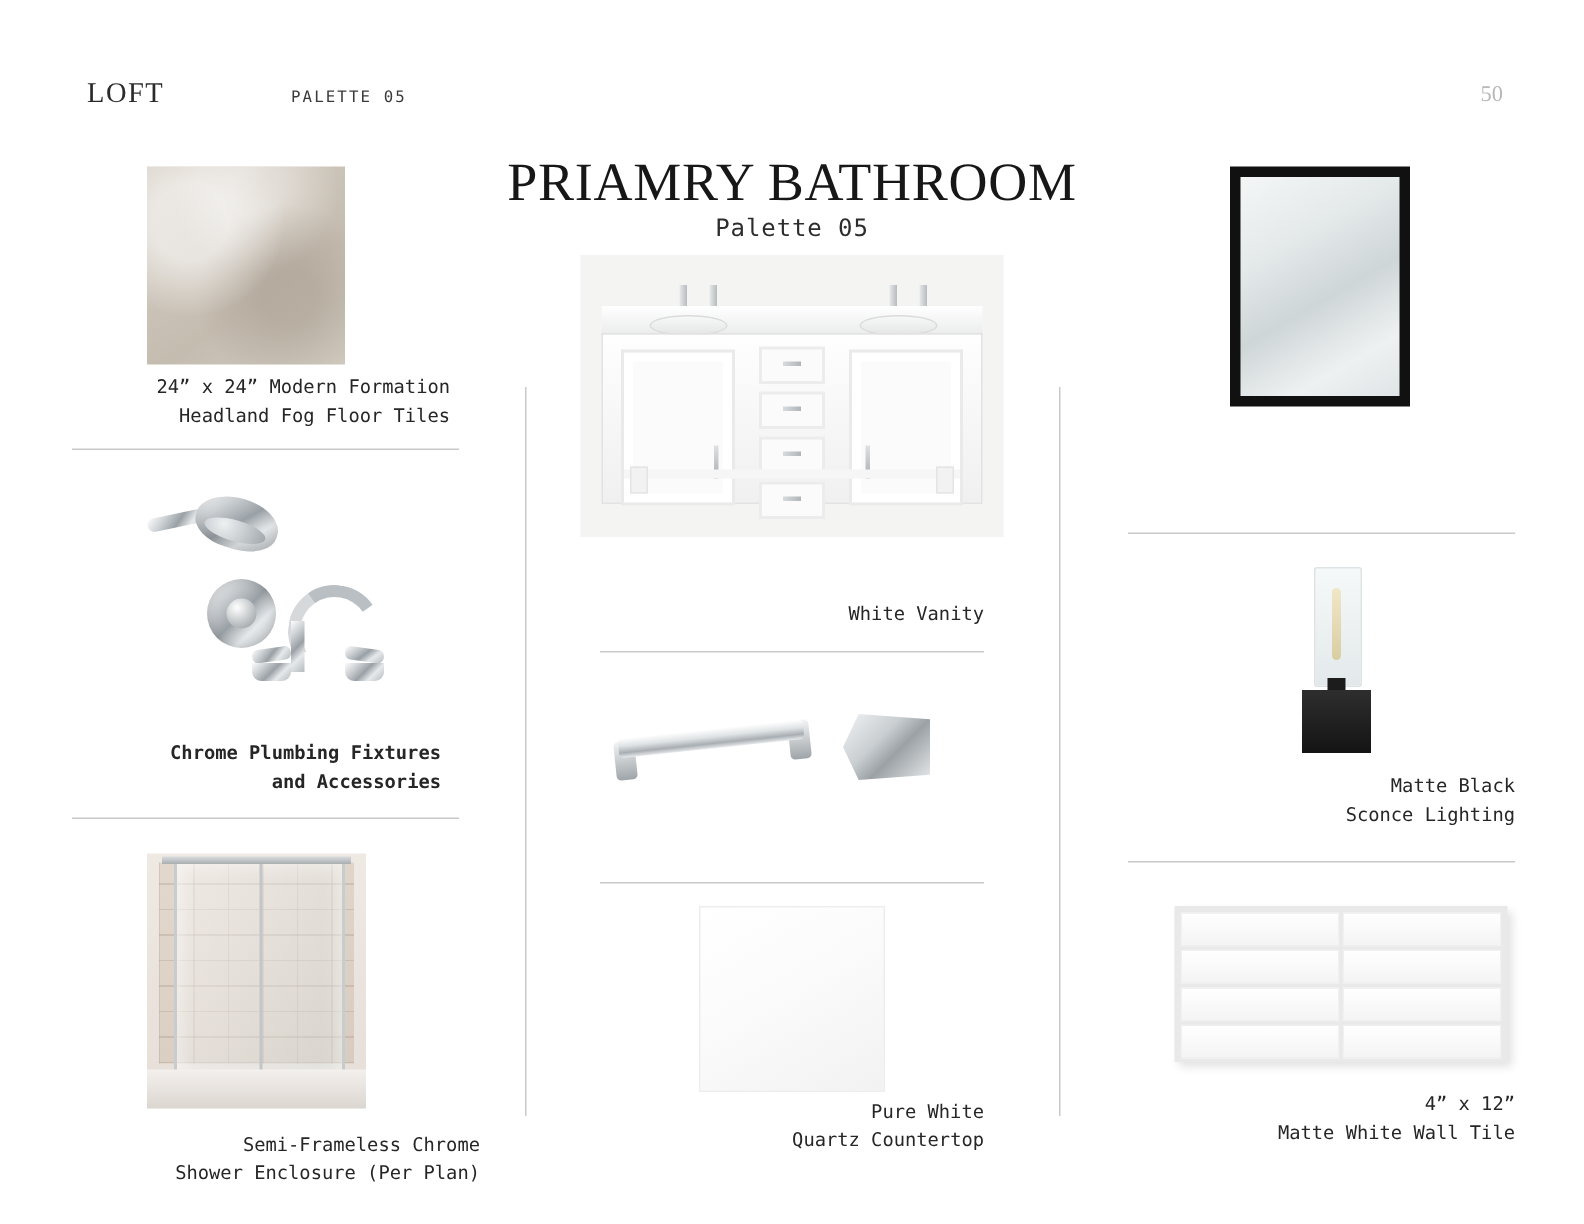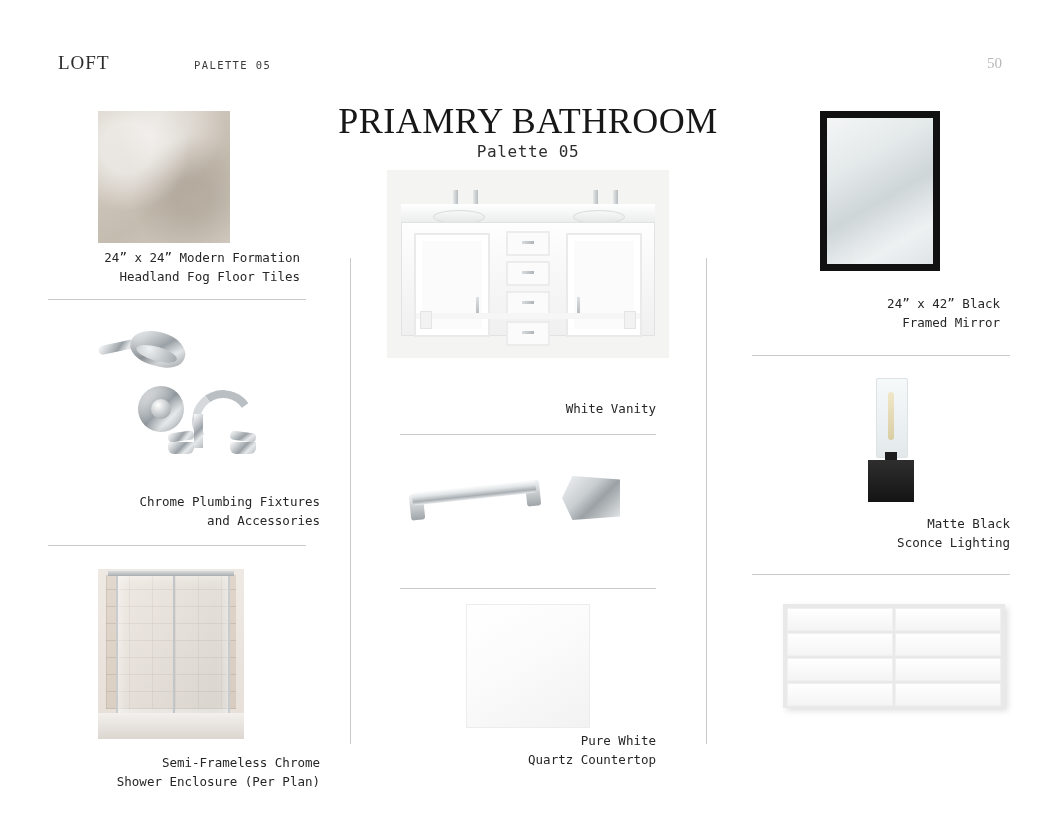--- a/index.html
+++ b/index.html
@@ -106,21 +106,21 @@
     background:
       radial-gradient(circle at 22% 28%, rgba(255,255,255,0.55) 0 18%, rgba(0,0,0,0) 45%),
       radial-gradient(circle at 72% 66%, rgba(150,138,124,0.35) 0 14%, rgba(0,0,0,0) 48%),
       radial-gradient(circle at 55% 12%, rgba(255,255,255,0.4) 0 12%, rgba(0,0,0,0) 40%),
       linear-gradient(145deg, #d7d0c6 0%, #cdc5ba 35%, #c5bcb0 62%, #d2cbc1 100%);
   }
   #floor-tile-caption { left: 40px; top: 248px; width: 260px; }
 
   #rule-left-1 { left: 48px; top: 299px; width: 258px; }
 
-  #plumbing-caption { left: 50px; top: 492px; width: 270px; }
+  #plumbing-caption { left: 24px; top: 492px; width: 270px; font-weight: bold; }
   #rule-left-2 { left: 48px; top: 545px; width: 258px; }
 
   #shower-caption { left: 30px; top: 753px; width: 290px; }
 
   
   #shower-img {
     position: absolute;
     left: 98px;
     top: 569px;
     width: 146px;
@@ -442,22 +442,20 @@
   </div>
   <div id="rule-mid-2" class="rule"></div>
 
   <div id="quartz-img"></div>
   <div id="quartz-caption" class="caption item">Pure White
 Quartz Countertop</div>
 
   <div id="mirror-img">
     <div class="glass"></div>
   </div>
-  <div id="mirror-caption" class="caption item">24” x 42” Black
-Framed Mirror</div>
   <div id="rule-right-1" class="rule"></div>
 
   <div id="sconce-img">
     <div class="glassc"></div>
     <div class="filament"></div>
     <div class="arm"></div>
     <div class="backplate"></div>
   </div>
   <div id="sconce-caption" class="caption item">Matte Black
 Sconce Lighting</div>
@@ -474,14 +472,16 @@
     </div>
     <div class="row">
       <div class="t"></div>
       <div class="t"></div>
     </div>
     <div class="row">
       <div class="t"></div>
       <div class="t"></div>
     </div>
   </div>
+  <div id="walltile-caption" class="caption item">4” x 12”
+Matte White Wall Tile</div>
 
 </div>
 
 </body></html>

